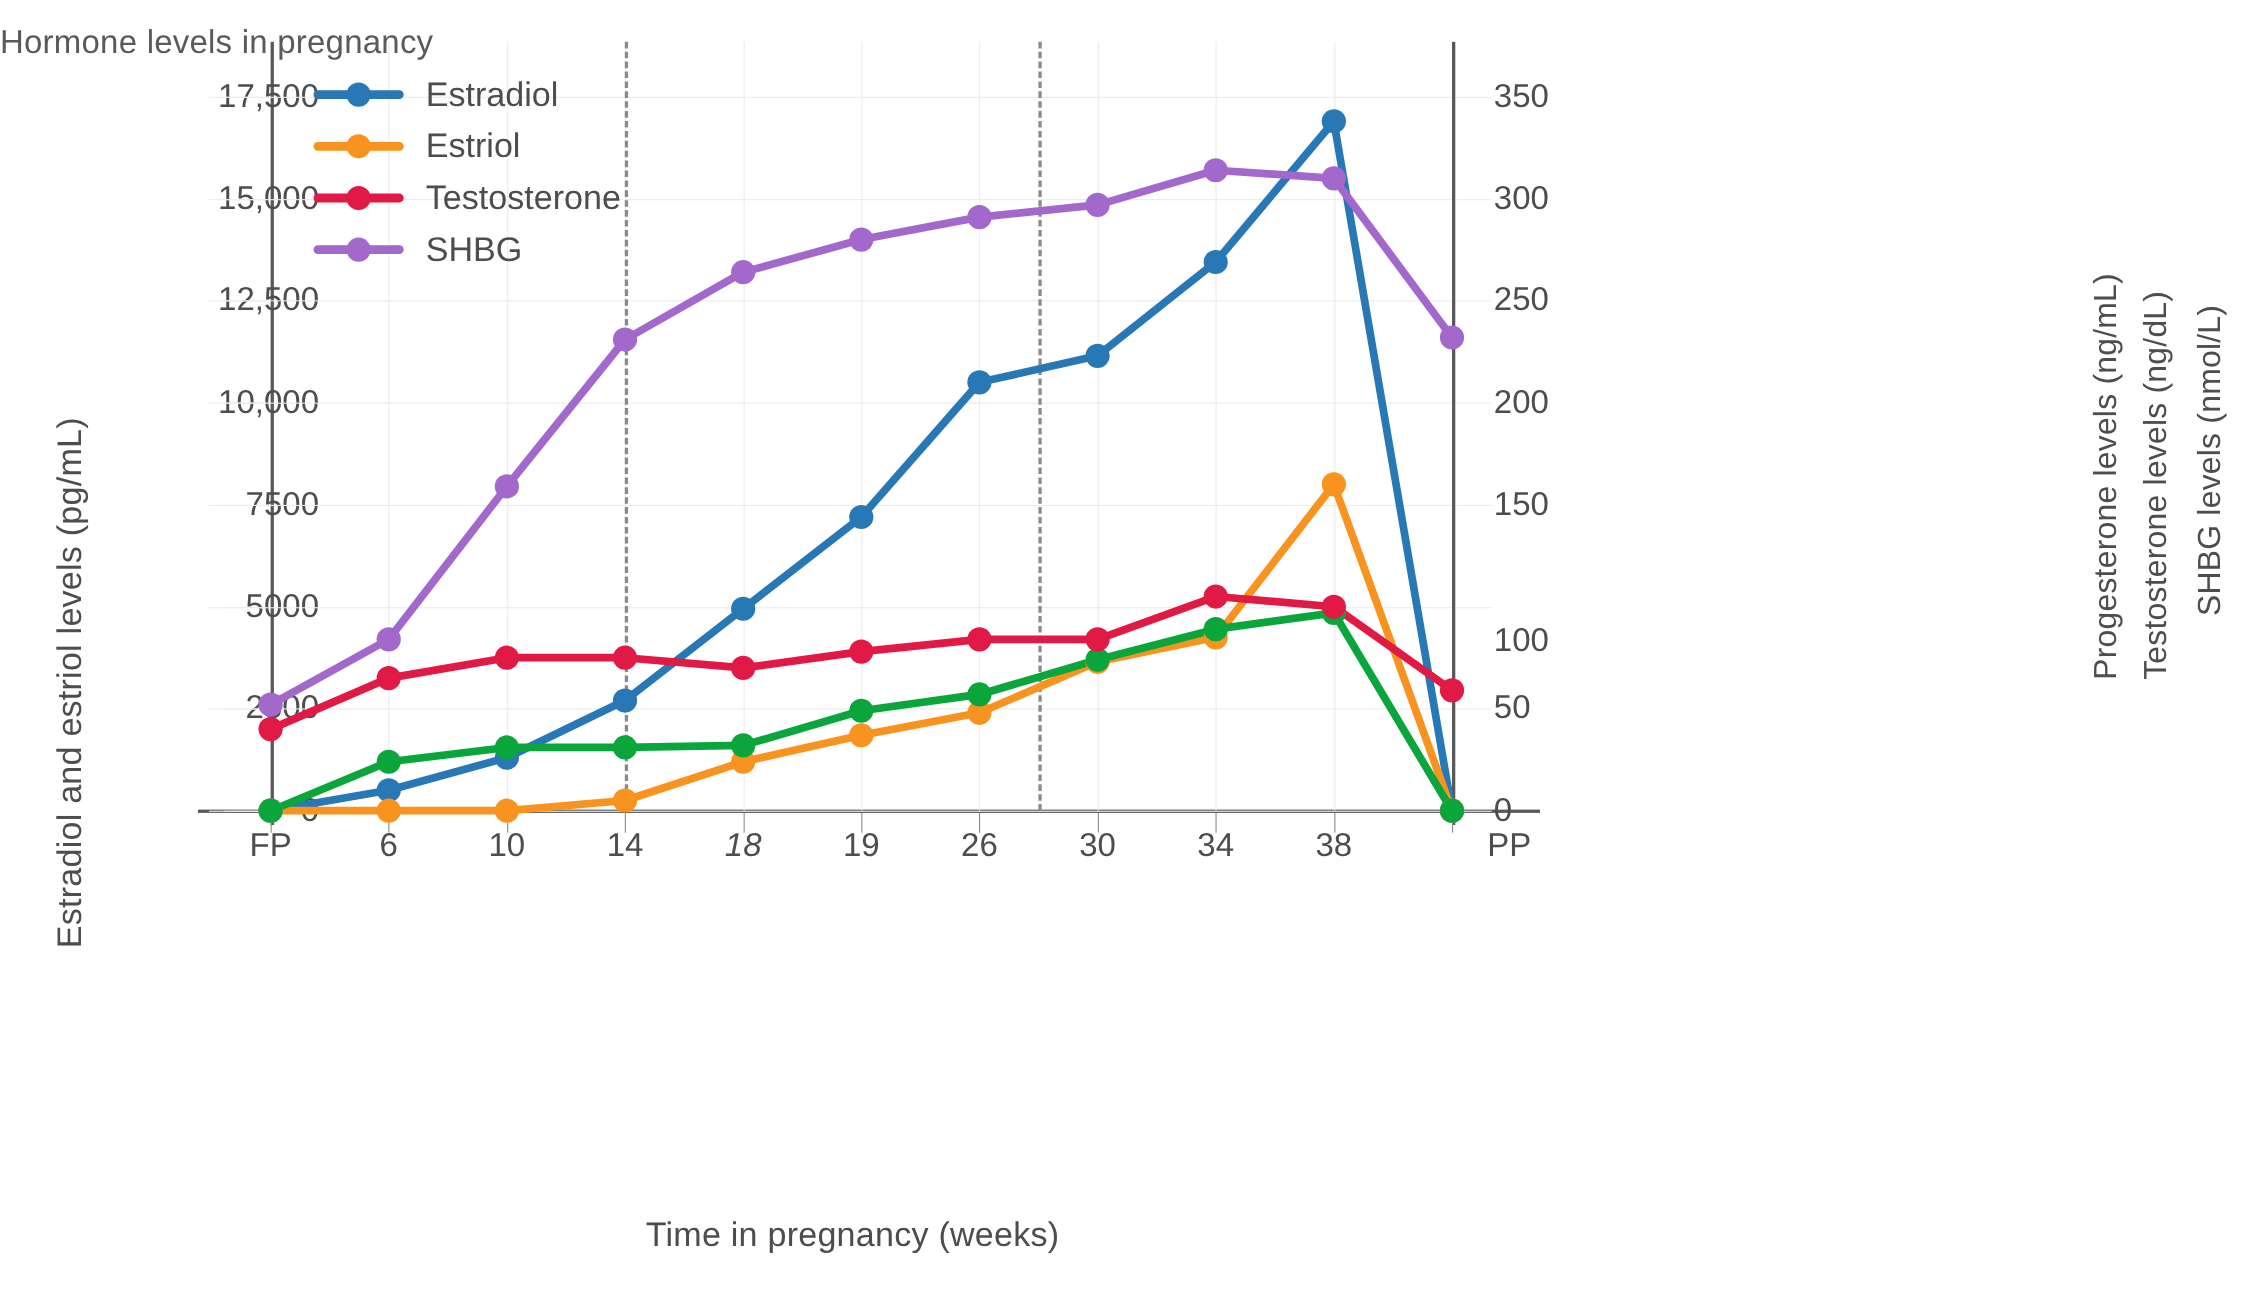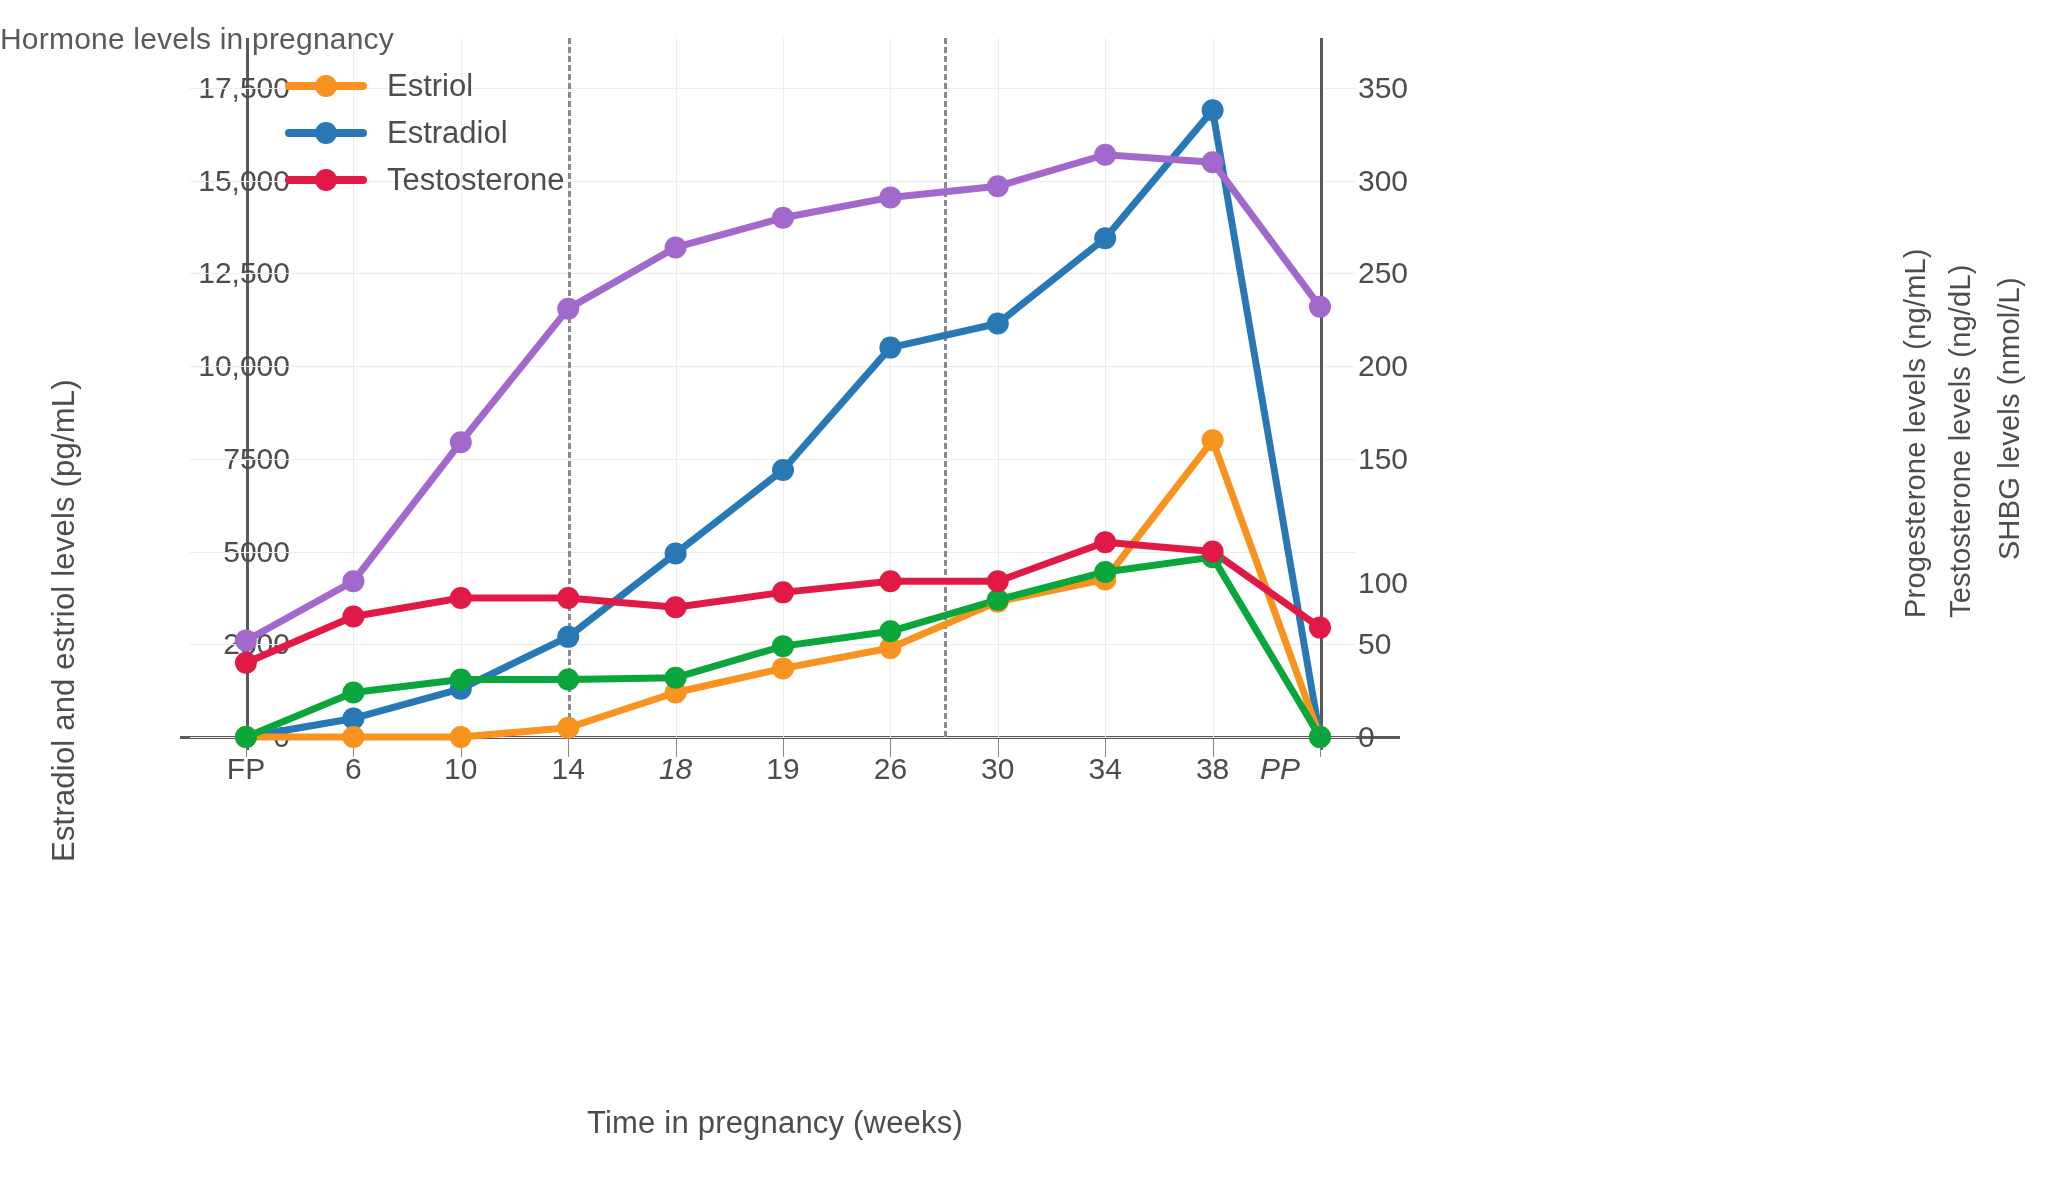--- a/index.html
+++ b/index.html
@@ -201,21 +201,21 @@
       <div class="tick-x" style="left: 783px;">19</div>
       <div class="tick-x-mark" style="left: 783px;"></div>
       <div class="tick-x" style="left: 890.4px;">26</div>
       <div class="tick-x-mark" style="left: 890.4px;"></div>
       <div class="tick-x" style="left: 997.8px;">30</div>
       <div class="tick-x-mark" style="left: 997.8px;"></div>
       <div class="tick-x" style="left: 1105.2px;">34</div>
       <div class="tick-x-mark" style="left: 1105.2px;"></div>
       <div class="tick-x" style="left: 1212.6px;">38</div>
       <div class="tick-x-mark" style="left: 1212.6px;"></div>
-      <div class="tick-x" style="left: 1280px; font-style: italic;">PP</div>
+      <div class="tick-x" style="left: 1372px;">PP</div>
       <div class="tick-x-mark" style="left: 1320px;"></div>
     </div>
 
   <div id="plot">
     <div id="grid-h">
         <div class="gridline-h" style="top: 699px;"></div>
         <div class="gridline-h" style="top: 606.286px;"></div>
         <div class="gridline-h" style="top: 513.571px;"></div>
         <div class="gridline-h" style="top: 420.857px;"></div>
         <div class="gridline-h" style="top: 328.143px;"></div>
@@ -297,32 +297,38 @@
         <circle cx="644.4000000000001" cy="159.4028571428571" r="11" fill="#a368cc"></circle>
         <circle cx="751.8000000000001" cy="148.27714285714285" r="11" fill="#a368cc"></circle>
         <circle cx="859.2" cy="116.75428571428574" r="11" fill="#a368cc"></circle>
         <circle cx="966.6" cy="124.17142857142858" r="11" fill="#a368cc"></circle>
         <circle cx="1074" cy="268.8057142857143" r="11" fill="#a368cc"></circle>
       </svg>
   </div>
 
   <div id="legend">
       <div class="legend-row">
+        <div class="legend-swatch" style="background: rgb(40, 120, 181);">
+          <div class="dot" style="background: rgb(40, 120, 181);"></div>
+        </div>
+        <span class="legend-label">Estradiol</span>
+      </div>
+      <div class="legend-row">
         <div class="legend-swatch" style="background: rgb(247, 147, 30);">
           <div class="dot" style="background: rgb(247, 147, 30);"></div>
         </div>
         <span class="legend-label">Estriol</span>
-      </div>
-      <div class="legend-row">
-        <div class="legend-swatch" style="background: rgb(40, 120, 181);">
-          <div class="dot" style="background: rgb(40, 120, 181);"></div>
-        </div>
-        <span class="legend-label">Estradiol</span>
       </div>
       <div class="legend-row">
         <div class="legend-swatch" style="background: rgb(224, 26, 69);">
           <div class="dot" style="background: rgb(224, 26, 69);"></div>
         </div>
         <span class="legend-label">Testosterone</span>
       </div>
+      <div class="legend-row">
+        <div class="legend-swatch" style="background: rgb(163, 104, 204);">
+          <div class="dot" style="background: rgb(163, 104, 204);"></div>
+        </div>
+        <span class="legend-label">SHBG</span>
+      </div>
     </div>
 
 </div>
 
 </body></html>

